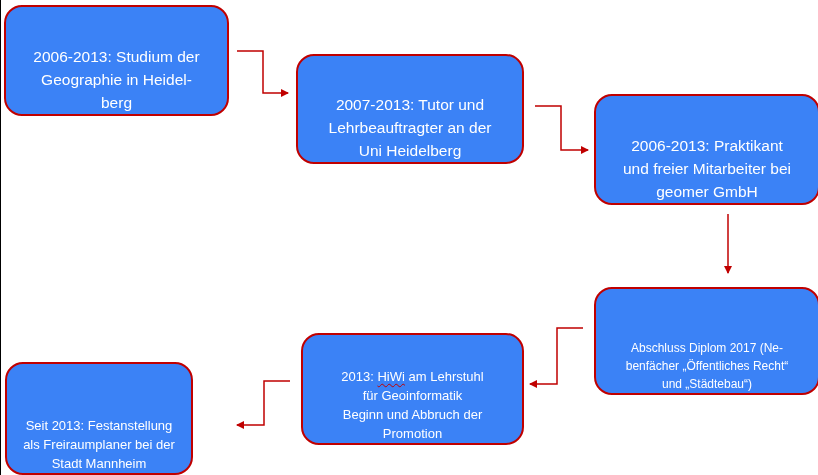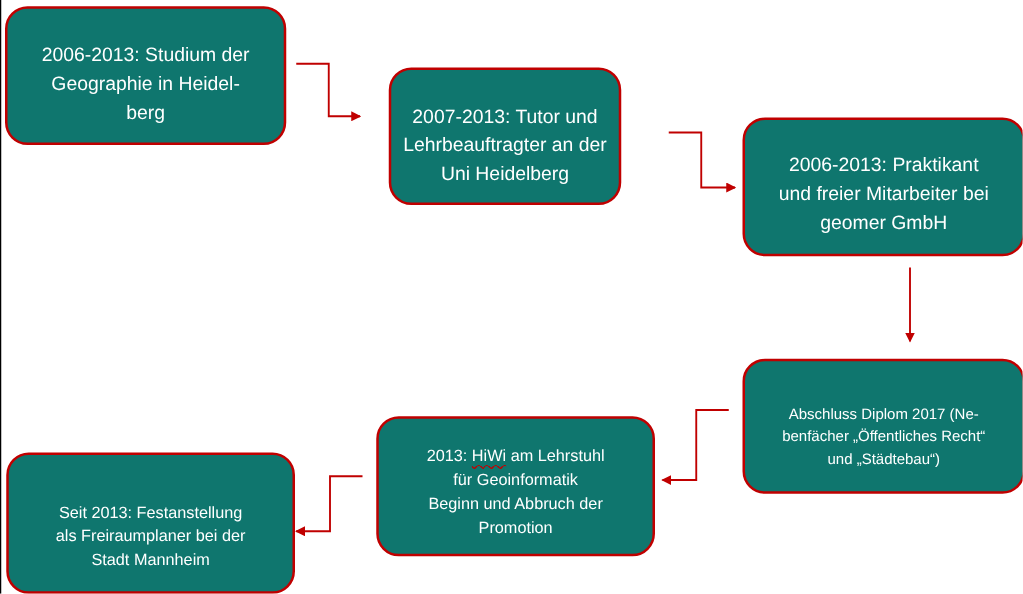--- a/index.html
+++ b/index.html
@@ -4,26 +4,26 @@
 <style>
   html, body { margin: 0; padding: 0; }
   body {
     width: 818px; height: 475px; position: relative; overflow: hidden;
     background: #ffffff;
     font-family: "Liberation Sans", sans-serif;
   }
   .left-edge { position: absolute; left: 0; top: 0; width: 1px; height: 475px; background: #000; }
   .box {
     position: absolute; box-sizing: border-box;
-    background: #0f766e;
+    background: #3b82f6;
     border: 2px solid #c00000;
     border-radius: 18px;
     color: #ffffff;
     text-align: center;
-    display: flex; flex-direction: column; align-items: center; justify-content: center;
+    display: flex; flex-direction: column; align-items: center; justify-content: flex-end;
   }
   .box .txt { white-space: pre-line; }
   .lg { font-size: 15.5px; line-height: 23px; }
   .sm { font-size: 12px; line-height: 18px; }
   .hiwi { text-decoration: underline wavy #c00000; text-decoration-thickness: 1px; text-underline-offset: 2px; }
   svg.conn { position: absolute; left: 0; top: 0; }
 </style>
 </head>
 <body>
 
@@ -51,21 +51,21 @@
     <polyline points="290,381 264,381 264,425 237,425" fill="none" stroke="#c00000" stroke-width="1.5" marker-end="url(#ah)"></polyline>
   </g>
 </svg>
 
 <div class="box lg" style="left:4px; top:5px; width:225px; height:111px; padding-top:13px;">
   <span class="txt">2006-2013: Studium der
 Geographie in Heidel-
 berg</span>
 </div>
 
-<div class="box lg" style="left:311px; top:54px; width:186px; height:110px; padding-top:14px;">
+<div class="box lg" style="left:296px; top:54px; width:228px; height:110px; padding-top:14px;">
   <span class="txt">2007-2013: Tutor und
 Lehrbeauftragter an der
 Uni Heidelberg</span>
 </div>
 
 <div class="box lg" style="left:594px; top:94px; width:226px; height:111px; padding-top:12px;">
   <span class="txt">2006-2013: Praktikant
 und freier Mitarbeiter bei
 geomer GmbH</span>
 </div>
@@ -76,17 +76,17 @@
 und „Städtebau“)</span>
 </div>
 
 <div class="box sm" style="left:301px; top:333px; width:223px; height:112px; padding-top:8px; font-size:13px; line-height:19px;">
   <span class="txt"><span>2013: </span><span class="hiwi">HiWi</span><span> am Lehrstuhl
 für Geoinformatik
 Beginn und Abbruch der
 Promotion</span></span>
 </div>
 
-<div class="box sm" style="left:5px; top:362px; width:231px; height:113px; padding-top:19px; font-size:13px; line-height:19px;">
+<div class="box sm" style="left:5px; top:362px; width:188px; height:113px; padding-top:19px; font-size:13px; line-height:19px;">
   <span class="txt">Seit 2013: Festanstellung
 als Freiraumplaner bei der
 Stadt Mannheim</span>
 </div>
 
 </body></html>

